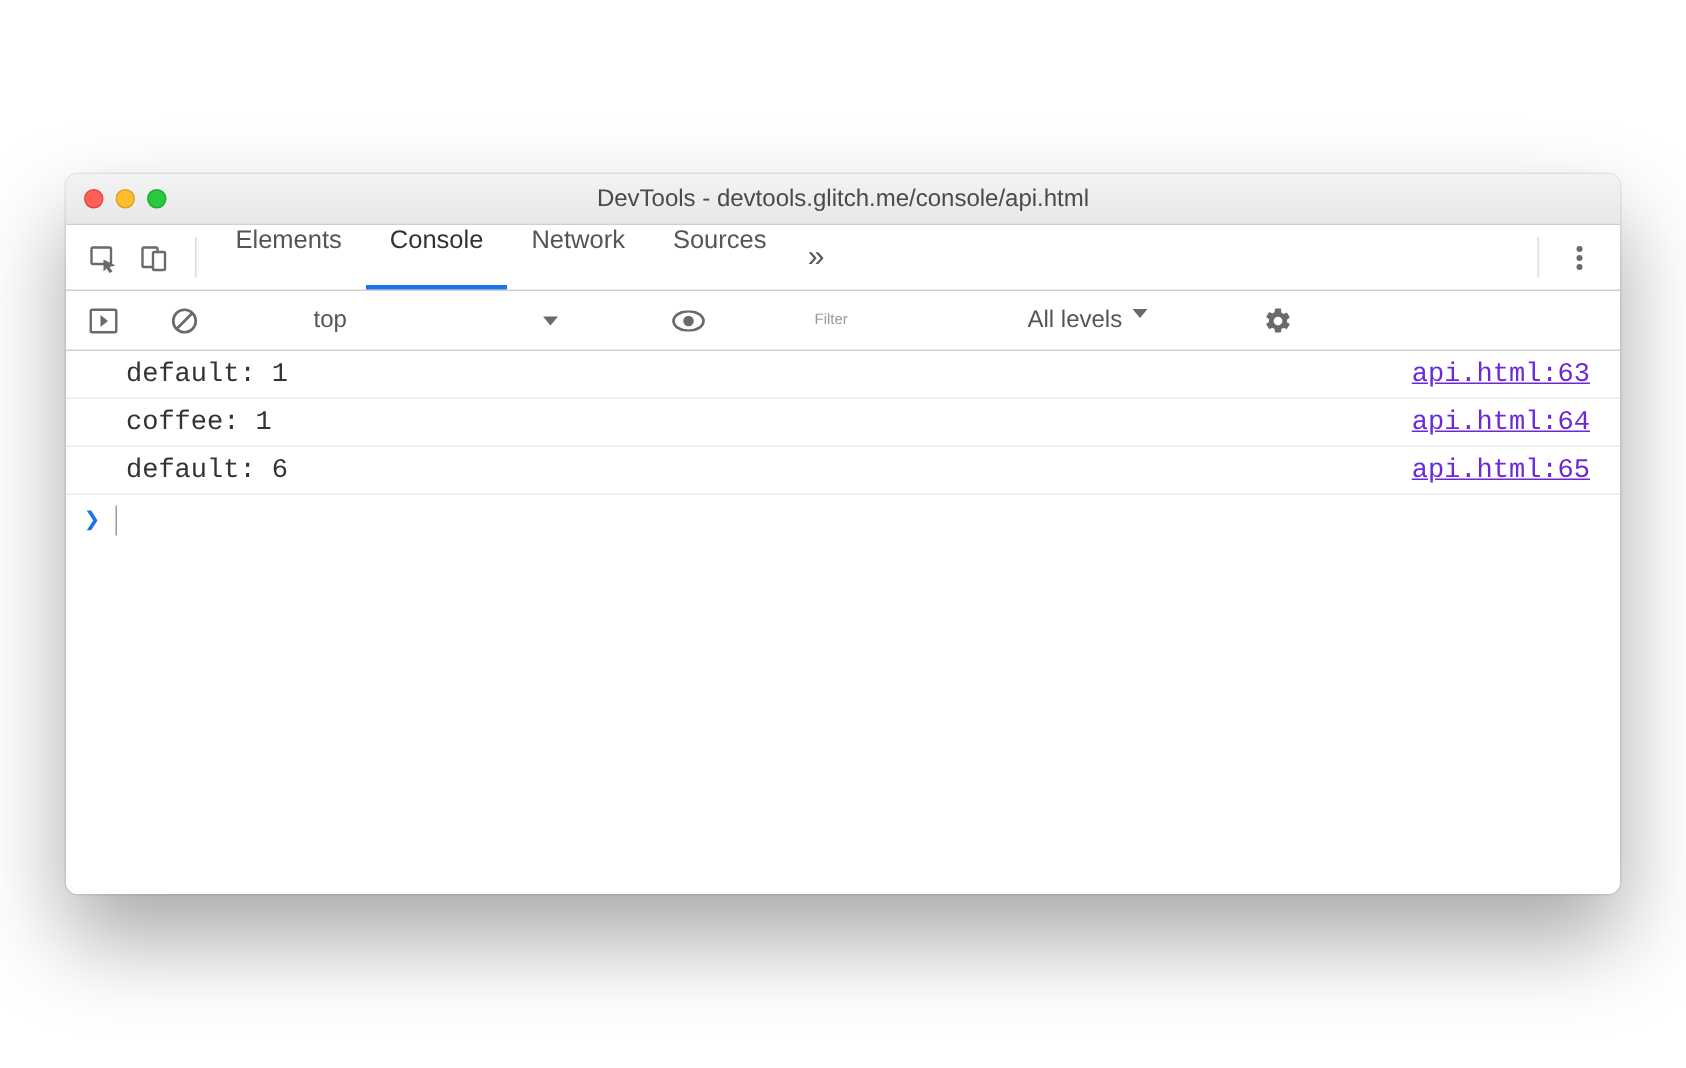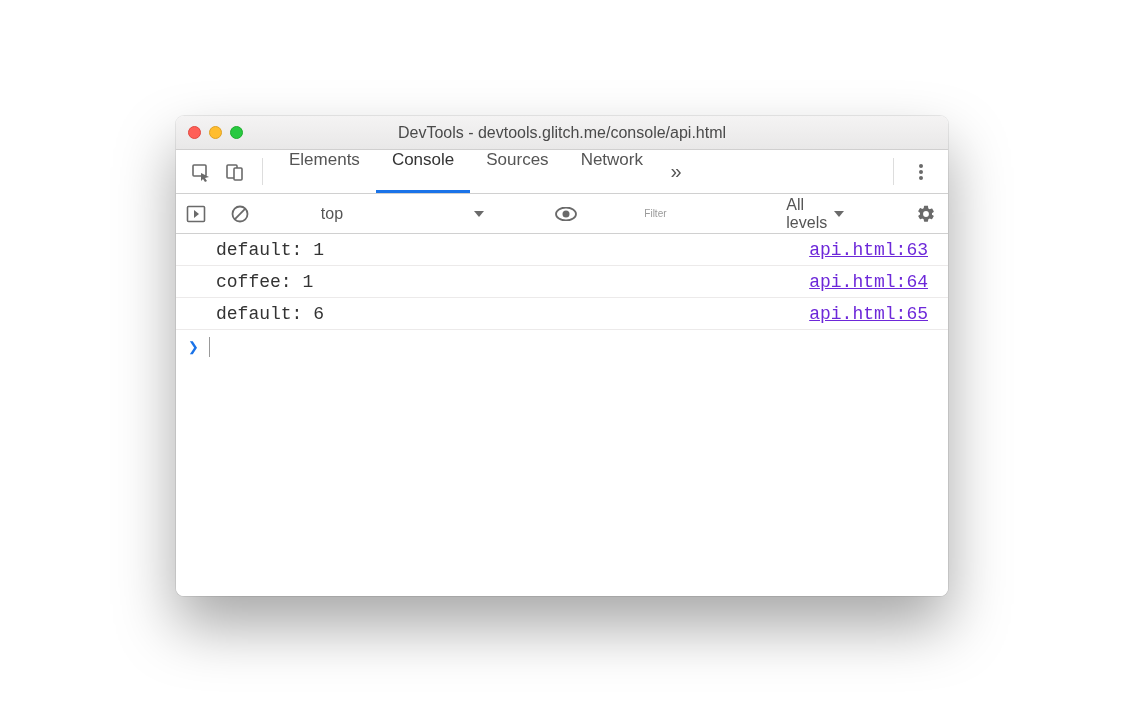--- a/index.html
+++ b/index.html
@@ -6,21 +6,21 @@
   body {
     font-family: -apple-system, BlinkMacSystemFont, "Segoe UI", Helvetica, Arial, sans-serif;
     background: #fff;
     width: 1124px;
     height: 712px;
     display: flex;
     align-items: center;
     justify-content: center;
   }
   .window {
-    width: 772px;
+    width: 1036px;
     height: 480px;
     border-radius: 8px;
     background: #fff;
     box-shadow: 0 30px 60px rgba(0,0,0,0.35), 0 0 0 1px rgba(0,0,0,0.08);
     overflow: hidden;
     display: flex;
     flex-direction: column;
   }
   
   .titlebar {
@@ -115,21 +115,21 @@
     background: #fff;
     font-size: 10px;
     padding: 4px 6px;
     width: 120px;
     color: #333;
     outline: none;
   }
   .filter-input::placeholder { color: #9a9a9a; }
   .levels {
     display: flex;
-    align-items: center;
+    align-items: flex-start;
     gap: 6px;
     padding: 0 8px;
     cursor: pointer;
   }
   
   .console {
     flex: 1;
     background: #fff;
     font-family: Menlo, Consolas, "Courier New", monospace;
     font-size: 18px;
@@ -204,24 +204,24 @@
     </div>
     <div class="vdiv"></div>
 
     <div class="tab">
         <span>Elements</span>
       </div>
     <div class="tab active">
         <span>Console</span>
       </div>
     <div class="tab">
-        <span>Sources</span>
+        <span>Network</span>
       </div>
     <div class="tab">
-        <span>Network</span>
+        <span>Sources</span>
       </div>
 
     <div class="more-tabs">
       <span style="font-size:20px;">»</span>
     </div>
     <div class="spacer"></div>
     <div class="vdiv"></div>
     <div class="overflow-menu">
       <svg width="6" height="20" viewBox="0 0 6 20">
         <circle cx="3" cy="4" r="2" fill="#6a6a6a"></circle>

